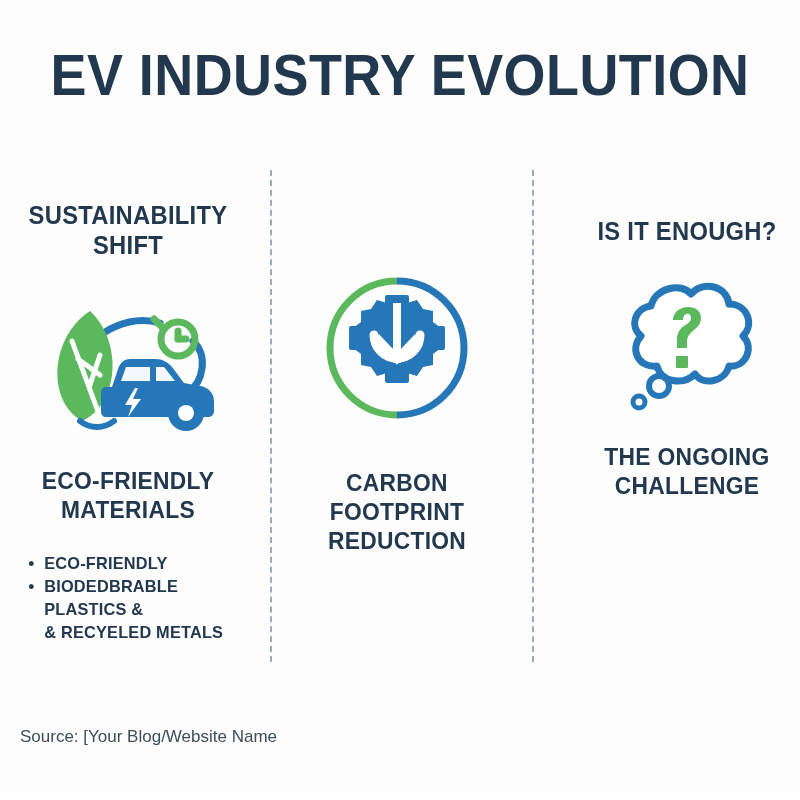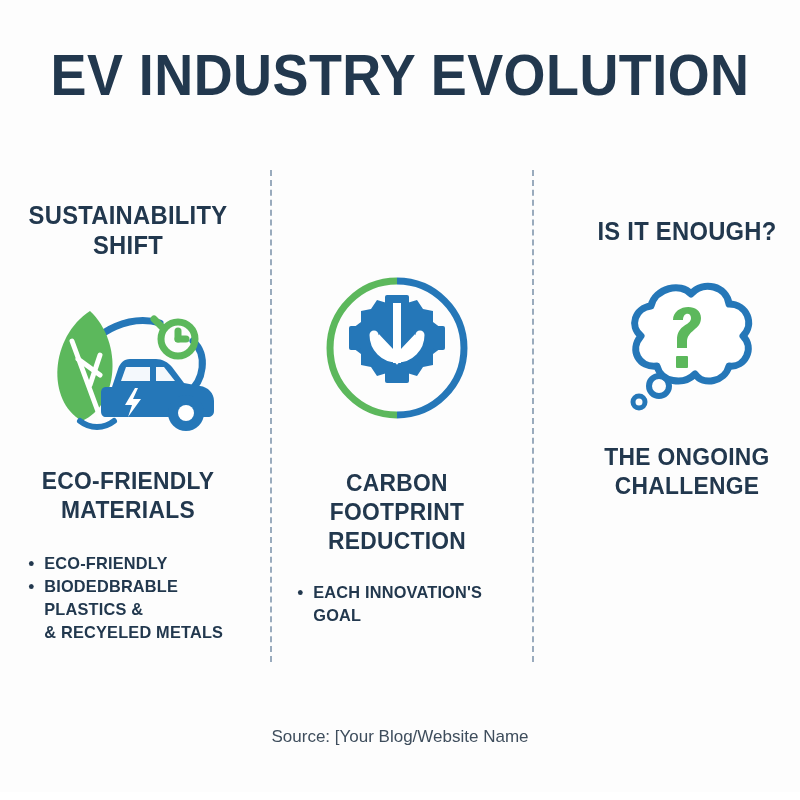--- a/index.html
+++ b/index.html
@@ -108,25 +108,25 @@
   }
   .bullets li.cont { padding-left: 18px; }
   .bullets li.cont::before { display: none; }
 
   
   .source {
     position: absolute;
     top: 727px;
     left: 0;
     width: 800px;
-    text-align: center;
     font-family: "Liberation Sans", sans-serif;
     font-weight: 400;
     font-size: 17px;
     color: #3e4d5c;
+    padding-left: 20px;
   }
 </style>
 </head>
 <body>
 
 <div class="canvas">
 
   <div class="title">EV INDUSTRY EVOLUTION</div>
 
   <div class="divider left"></div>
@@ -214,23 +214,20 @@
           <path d="M57 67 L 75 86 L 93 67"></path>
         </g>
       </svg>
     </div>
 
     <div class="head-bottom" style="margin-top:40px;">
       <div>CARBON FOOTPRINT</div>
       <div>REDUCTION</div>
     </div>
 
-    <ul class="bullets" style="margin-top:26px; margin-left:24px;">
-      <li>EACH INNOVATION'S GOAL</li>
-    </ul>
   </div>
 
   <div class="col col-3">
 
     <div class="head-top" style="margin-top:16px;">
       <div>IS IT ENOUGH?</div>
     </div>
 
     <div class="icon-wrap" style="height:150px; margin-top:22px;">
       <svg width="160" height="150" viewBox="0 0 160 150" aria-hidden="true">

